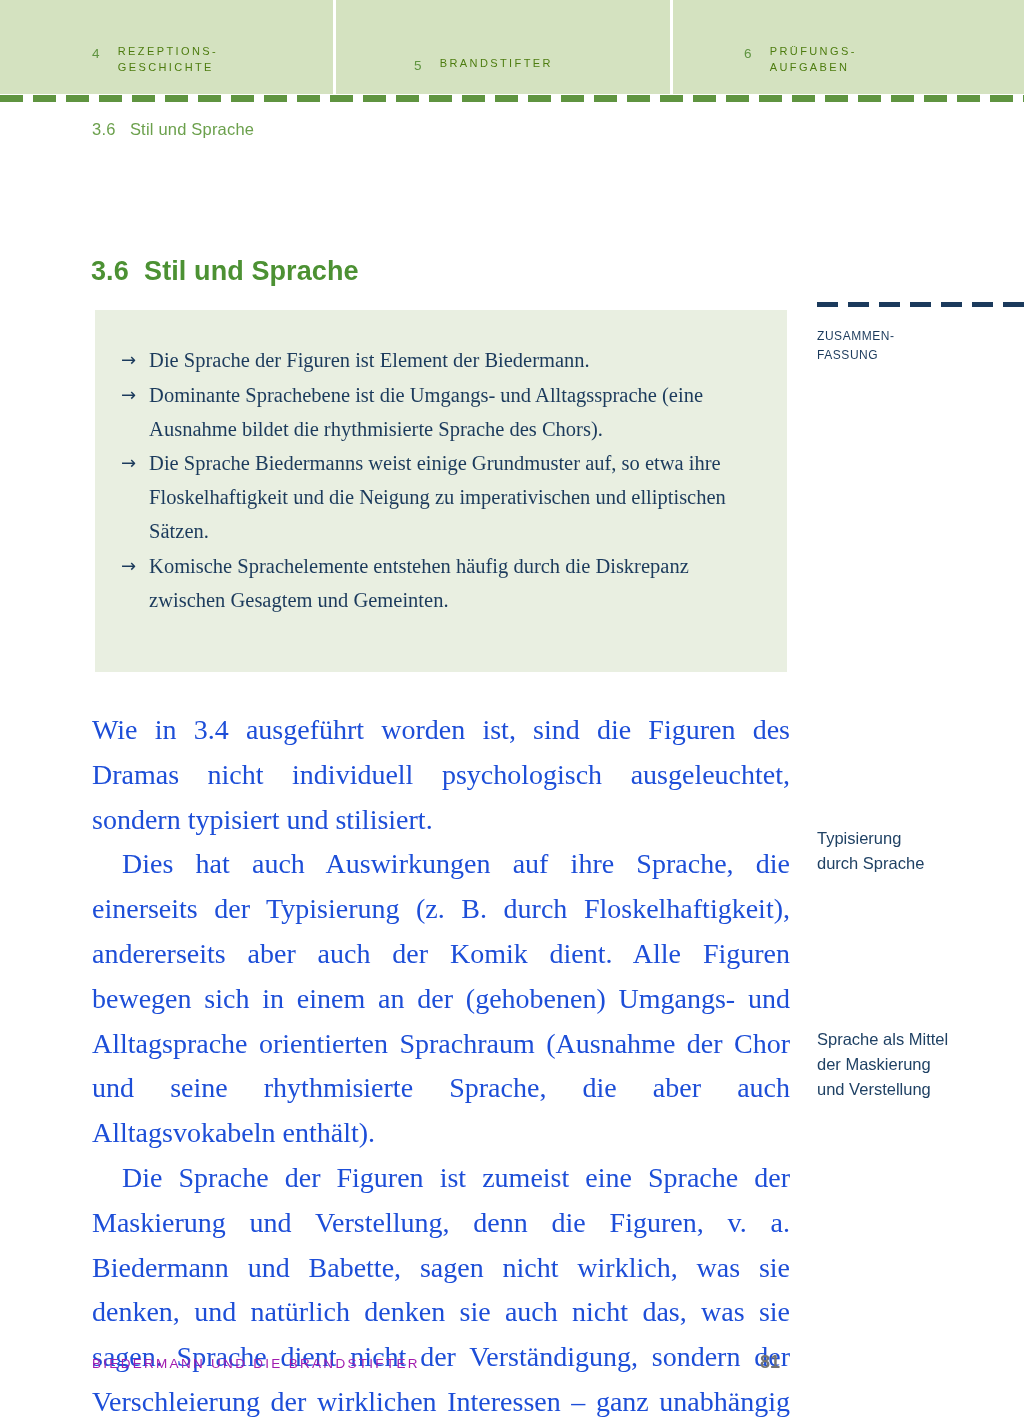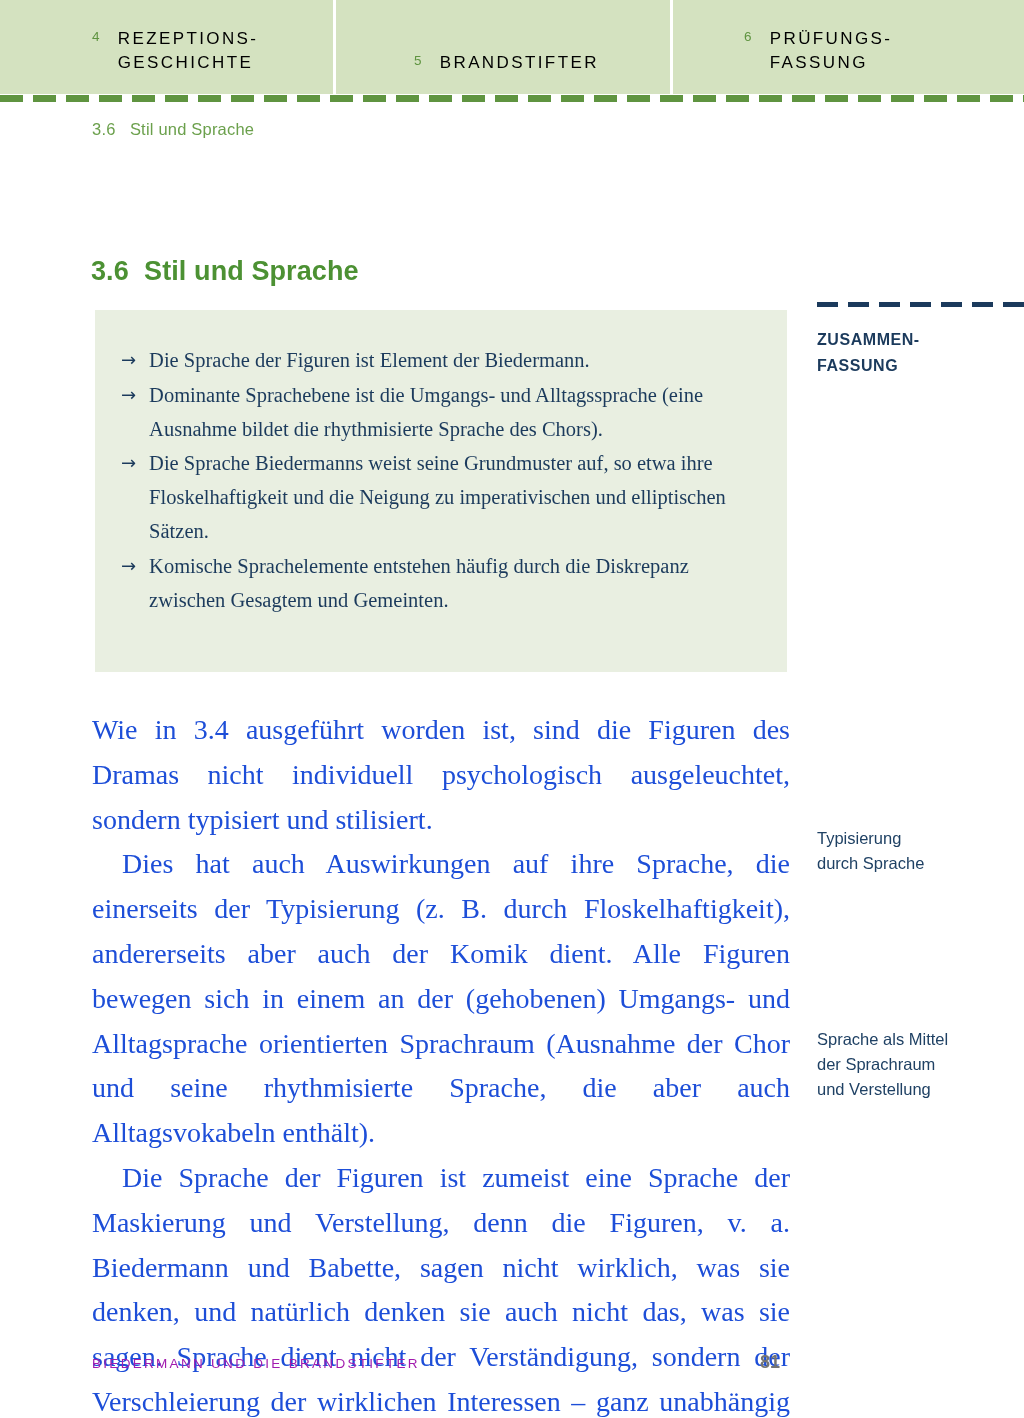--- a/index.html
+++ b/index.html
@@ -42,22 +42,22 @@
     line-height: 1.45;
   }
   .tab-num {
     color: #5f9440;
     font-size: 13.5px;
     letter-spacing: 1.2px;
     margin-right: 17px;
     white-space: nowrap;
   }
   .tab-label {
-    color: #000000;
-    font-size: 17px;
+    color: #4d7c0f;
+    font-size: 11px;
     letter-spacing: 2.4px;
     white-space: pre-line;
   }
 
   
   .header-dash {
     position: absolute;
     left: 0;
     top: 95px;
     width: 1024px;
@@ -139,22 +139,22 @@
       #1b3a5c 0px, #1b3a5c 21px,
       rgba(255,255,255,0) 21px, rgba(255,255,255,0) 31px
     );
   }
   .margin-heading {
     position: absolute;
     left: 817px;
     top: 327px;
     width: 200px;
     color: #1b3a5c;
-    font-size: 16px;
-    font-weight: bold;
+    font-size: 12px;
+    font-weight: normal;
     letter-spacing: 0.55px;
     line-height: 1.62;
     white-space: pre-line;
   }
   .margin-note {
     position: absolute;
     left: 817px;
     width: 200px;
     color: #1f4164;
     font-size: 16.5px;
@@ -219,21 +219,21 @@
   <div class="tab tab-2">
     <div class="tab-inner">
       <span class="tab-num">5</span>
       <span class="tab-label">BRANDSTIFTER</span>
     </div>
   </div>
   <div class="tab tab-3">
     <div class="tab-inner">
       <span class="tab-num">6</span>
       <span class="tab-label">PRÜFUNGS-
-FASSUNG</span>
+AUFGABEN</span>
     </div>
   </div>
 </div>
 
 <div class="header-dash"></div>
 
 <div class="running-head">3.6   Stil und Sprache</div>
 
 <h1 class="section-title">3.6  Stil und Sprache</h1>
 
@@ -242,37 +242,37 @@
     <li class="summary-item">
       <span class="summary-arrow">→</span>
       <span class="summary-text">Die Sprache der Figuren ist Element der Biedermann.</span>
     </li>
     <li class="summary-item">
       <span class="summary-arrow">→</span>
       <span class="summary-text">Dominante Sprachebene ist die Umgangs- und Alltagssprache (eine Ausnahme bildet die rhythmisierte Sprache des Chors).</span>
     </li>
     <li class="summary-item">
       <span class="summary-arrow">→</span>
-      <span class="summary-text">Die Sprache Biedermanns weist seine Grundmuster auf, so etwa ihre Floskelhaftigkeit und die Neigung zu imperativischen und elliptischen Sätzen.</span>
+      <span class="summary-text">Die Sprache Biedermanns weist einige Grundmuster auf, so etwa ihre Floskelhaftigkeit und die Neigung zu imperativischen und elliptischen Sätzen.</span>
     </li>
     <li class="summary-item">
       <span class="summary-arrow">→</span>
       <span class="summary-text">Komische Sprachelemente entstehen häufig durch die Diskrepanz zwischen Gesagtem und Gemeinten.</span>
     </li>
   </ul>
 </div>
 
 <div class="margin-dash"></div>
 <div class="margin-heading">ZUSAMMEN-
 FASSUNG</div>
 
 <div class="margin-note margin-note-1">Typisierung
 durch Sprache</div>
 <div class="margin-note margin-note-2">Sprache als Mittel
-der Sprachraum
+der Maskierung
 und Verstellung</div>
 
 <div class="body-col">
   <p>Wie in 3.4 ausgeführt worden ist, sind die Figuren des Dramas nicht individuell psychologisch ausgeleuchtet, sondern typisiert und stilisiert.</p>
   <p class="indent">Dies hat auch Auswirkungen auf ihre Sprache, die einerseits der Typisierung (z. B. durch Floskelhaftigkeit), andererseits aber auch der Komik dient. Alle Figuren bewegen sich in einem an der (gehobenen) Umgangs- und Alltagsprache orientierten Sprachraum (Ausnahme der Chor und seine rhythmisierte Sprache, die aber auch Alltagsvokabeln enthält).</p>
   <p class="indent">Die Sprache der Figuren ist zumeist eine Sprache der Maskierung und Verstellung, denn die Figuren, v. a. Biedermann und Babette, sagen nicht wirklich, was sie denken, und natürlich denken sie auch nicht das, was sie sagen. Sprache dient nicht der Verständigung, sondern der Verschleierung der wirklichen Interessen – ganz unabhängig davon, ob die Figuren lügen oder die Wahrheit benutzen, um ihre Interessen zu verschleiern. Eine Paradoxie des Stücks besteht also auch darin, dass der Autor Frisch die Sprache</p>
 </div>
 
 <div class="footer">
   <span class="footer-title">BIEDERMANN UND DIE BRANDSTIFTER</span>

